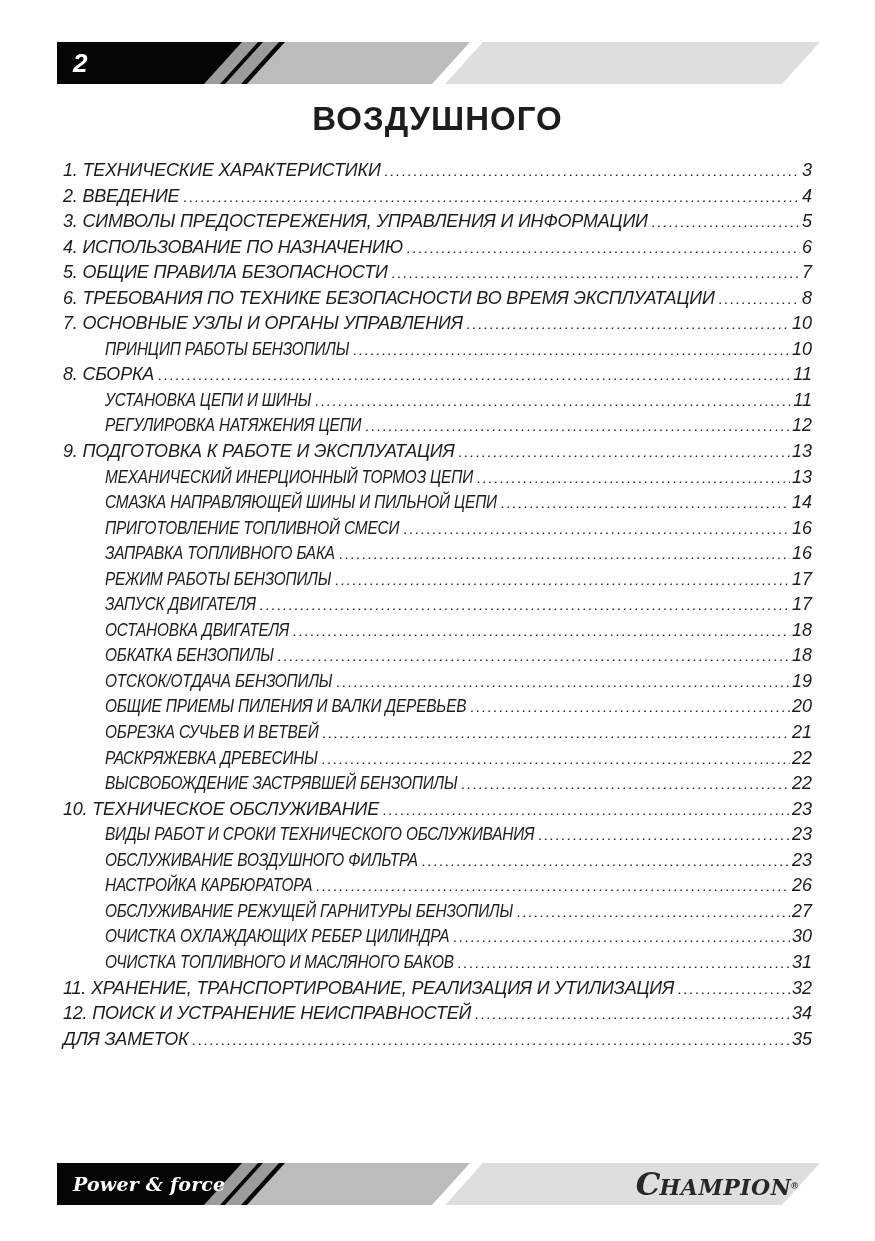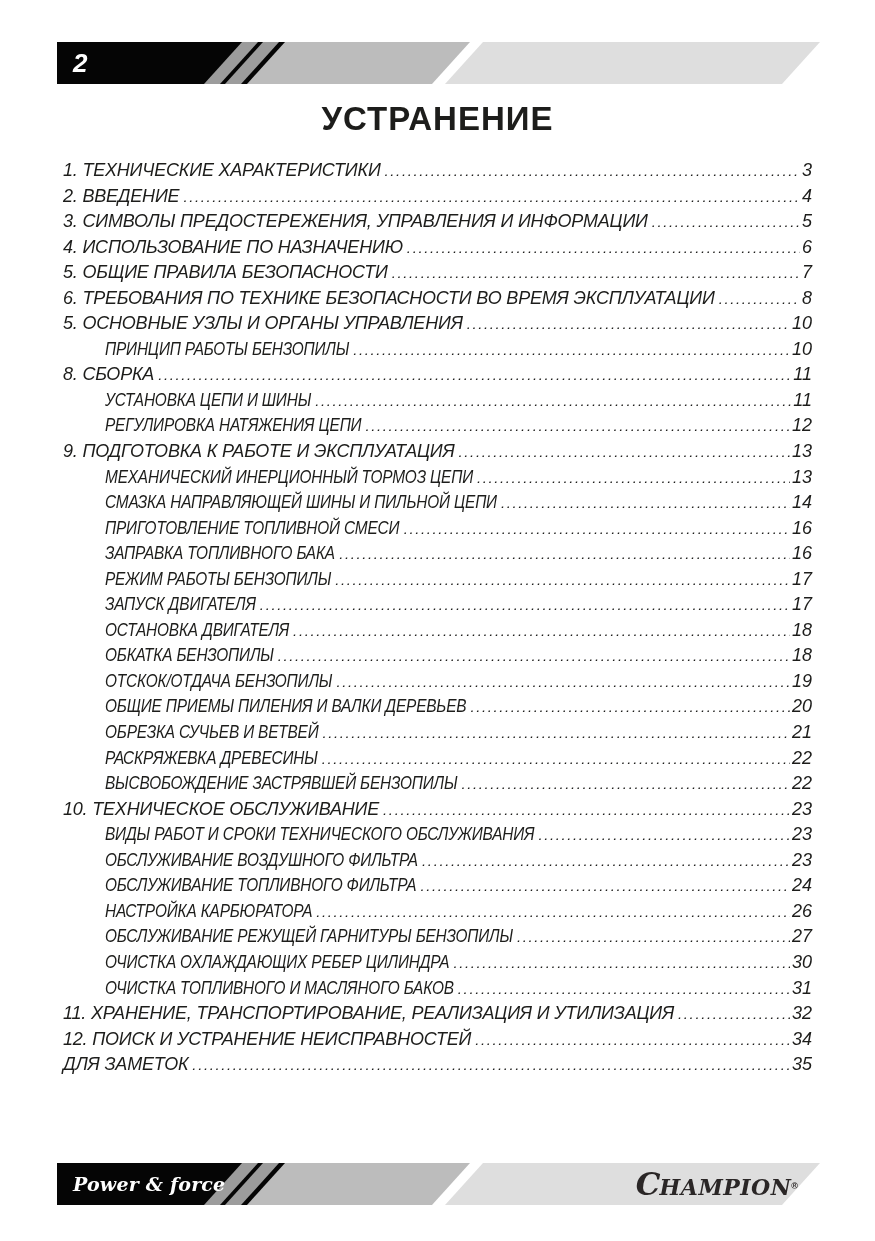--- a/index.html
+++ b/index.html
@@ -122,21 +122,21 @@
 
   <div class="ribbon ribbon-header">
     <div class="band band-black"></div>
     <div class="band stripe stripe-1"></div>
     <div class="band stripe stripe-2"></div>
     <div class="band band-mid"></div>
     <div class="band band-light"></div>
     <div class="page-num">2</div>
   </div>
 
-  <div class="doc-title">УСТРАНЕНИЕ</div>
+  <div class="doc-title">ВОЗДУШНОГО</div>
 
   <div class="toc">
       <div class="toc-row lvl0">
         <span class="toc-label">1. ТЕХНИЧЕСКИЕ ХАРАКТЕРИСТИКИ</span>
         <span class="toc-leader"></span>
         <span class="toc-page">3</span>
       </div>
       <div class="toc-row lvl0">
         <span class="toc-label">2. ВВЕДЕНИЕ</span>
         <span class="toc-leader"></span>
@@ -156,21 +156,21 @@
         <span class="toc-label">5. ОБЩИЕ ПРАВИЛА БЕЗОПАСНОСТИ</span>
         <span class="toc-leader"></span>
         <span class="toc-page">7</span>
       </div>
       <div class="toc-row lvl0">
         <span class="toc-label">6. ТРЕБОВАНИЯ ПО ТЕХНИКЕ БЕЗОПАСНОСТИ ВО ВРЕМЯ ЭКСПЛУАТАЦИИ</span>
         <span class="toc-leader"></span>
         <span class="toc-page">8</span>
       </div>
       <div class="toc-row lvl0">
-        <span class="toc-label">5. ОСНОВНЫЕ УЗЛЫ И ОРГАНЫ УПРАВЛЕНИЯ</span>
+        <span class="toc-label">7. ОСНОВНЫЕ УЗЛЫ И ОРГАНЫ УПРАВЛЕНИЯ</span>
         <span class="toc-leader"></span>
         <span class="toc-page">10</span>
       </div>
       <div class="toc-row lvl1">
         <span class="toc-label" style="margin-right: -33.36px;">ПРИНЦИП РАБОТЫ БЕНЗОПИЛЫ</span>
         <span class="toc-leader"></span>
         <span class="toc-page">10</span>
       </div>
       <div class="toc-row lvl0">
         <span class="toc-label">8. СБОРКА</span>
@@ -264,25 +264,20 @@
       </div>
       <div class="toc-row lvl1">
         <span class="toc-label" style="margin-right: -58.56px;">ВИДЫ РАБОТ И СРОКИ ТЕХНИЧЕСКОГО ОБСЛУЖИВАНИЯ</span>
         <span class="toc-leader"></span>
         <span class="toc-page">23</span>
       </div>
       <div class="toc-row lvl1">
         <span class="toc-label" style="margin-right: -42.48px;">ОБСЛУЖИВАНИЕ ВОЗДУШНОГО ФИЛЬТРА</span>
         <span class="toc-leader"></span>
         <span class="toc-page">23</span>
-      </div>
-      <div class="toc-row lvl1">
-        <span class="toc-label" style="margin-right: -42.24px;">ОБСЛУЖИВАНИЕ ТОПЛИВНОГО ФИЛЬТРА</span>
-        <span class="toc-leader"></span>
-        <span class="toc-page">24</span>
       </div>
       <div class="toc-row lvl1">
         <span class="toc-label" style="margin-right: -28.32px;">НАСТРОЙКА КАРБЮРАТОРА</span>
         <span class="toc-leader"></span>
         <span class="toc-page">26</span>
       </div>
       <div class="toc-row lvl1">
         <span class="toc-label" style="margin-right: -55.68px;">ОБСЛУЖИВАНИЕ РЕЖУЩЕЙ ГАРНИТУРЫ БЕНЗОПИЛЫ</span>
         <span class="toc-leader"></span>
         <span class="toc-page">27</span>

